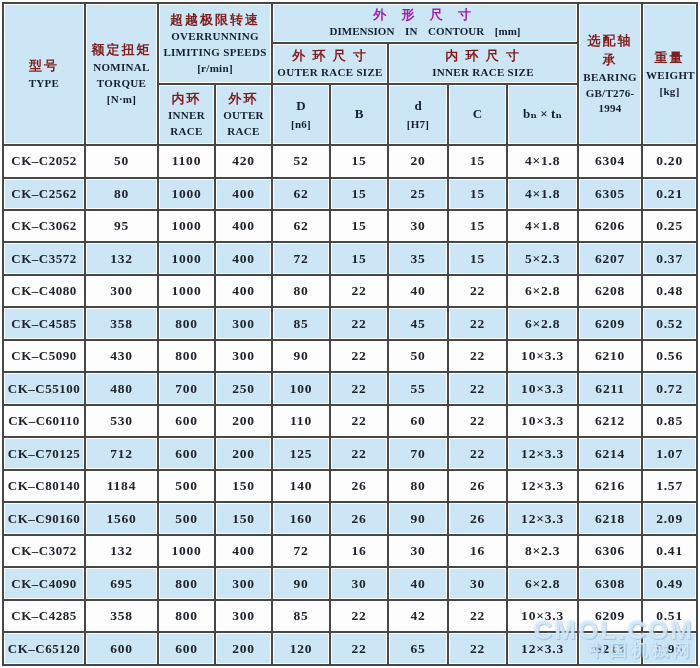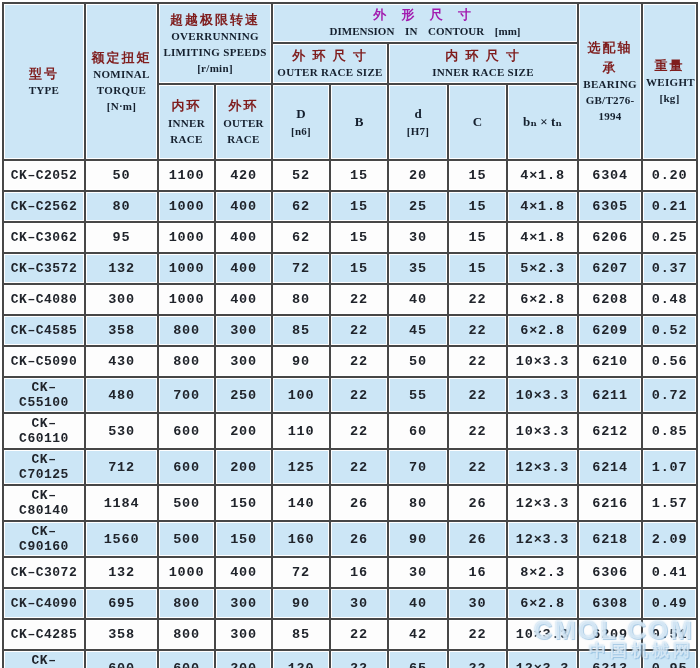--- a/index.html
+++ b/index.html
@@ -30,22 +30,22 @@
     font-size:13.5px;letter-spacing:0.8px;font-weight:bold;color:#20242b;
   }
   tbody td.type-cell{font-size:13px;letter-spacing:0.5px;}
   .zh{display:block;font-size:13px;letter-spacing:2px;color:#7f1d1d;line-height:1.5;}
   .zh-wide{display:block;font-size:13px;letter-spacing:6px;color:#a21caf;line-height:1.4;}
   .en{display:block;font-size:11px;letter-spacing:0.3px;line-height:1.45;color:#15202e;}
   .en-wide{display:block;font-size:11px;word-spacing:8px;line-height:1.4;color:#15202e;}
   .sym{display:block;font-size:13px;line-height:1.6;color:#15202e;}
   .hr-a{height:28px;}
   .hr-b{height:34px;}
-  .hr-c{height:74px;}
-  tbody tr{height:29px;font-family:Liberation Mono, monospace;}
+  .hr-c{height:59px;}
+  tbody tr{height:29px;}
   .watermark{
     position:absolute;right:6px;bottom:10px;z-index:5;pointer-events:none;
     text-align:right;font-family:"Liberation Sans",sans-serif;font-weight:bold;
     color:rgba(255,255,255,0.55);
     text-shadow:0 0 2px rgba(150,195,230,0.9),1px 1px 0 rgba(120,170,210,0.5);
     line-height:0.9;
   }
   .watermark .wm1{display:block;font-size:26px;letter-spacing:2px;}
   .watermark .wm2{display:block;font-size:17px;letter-spacing:4px;}
 </style>

